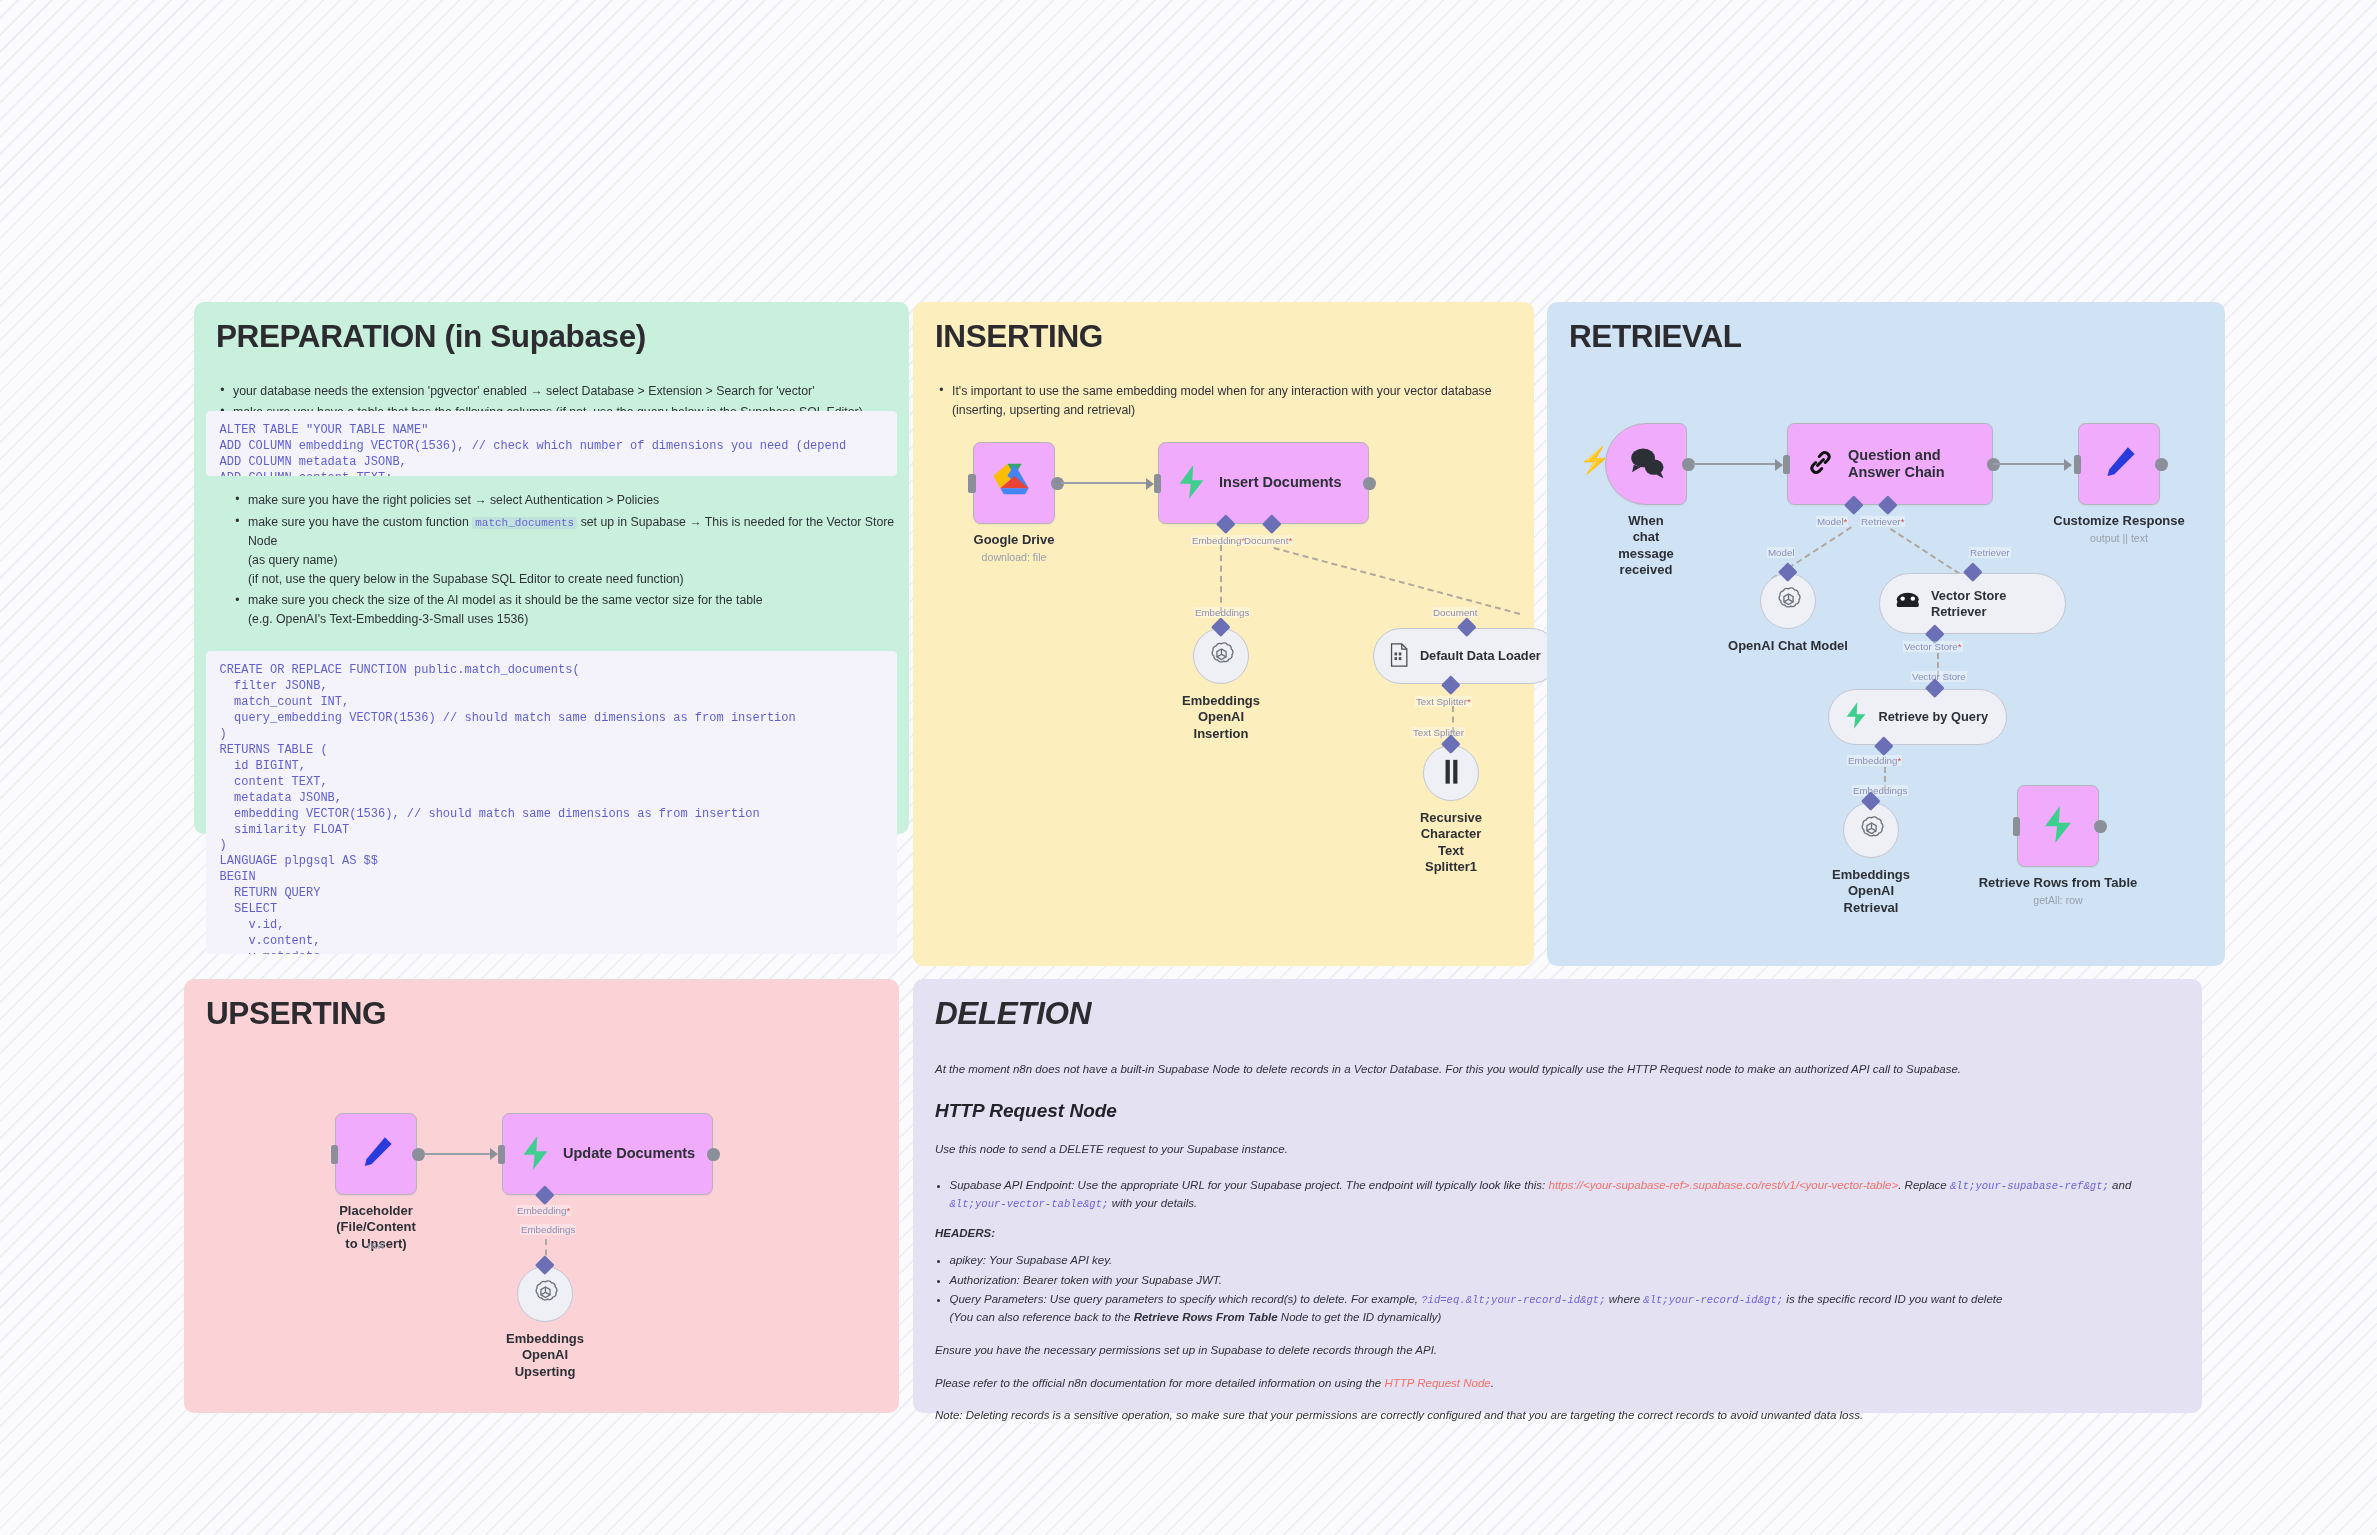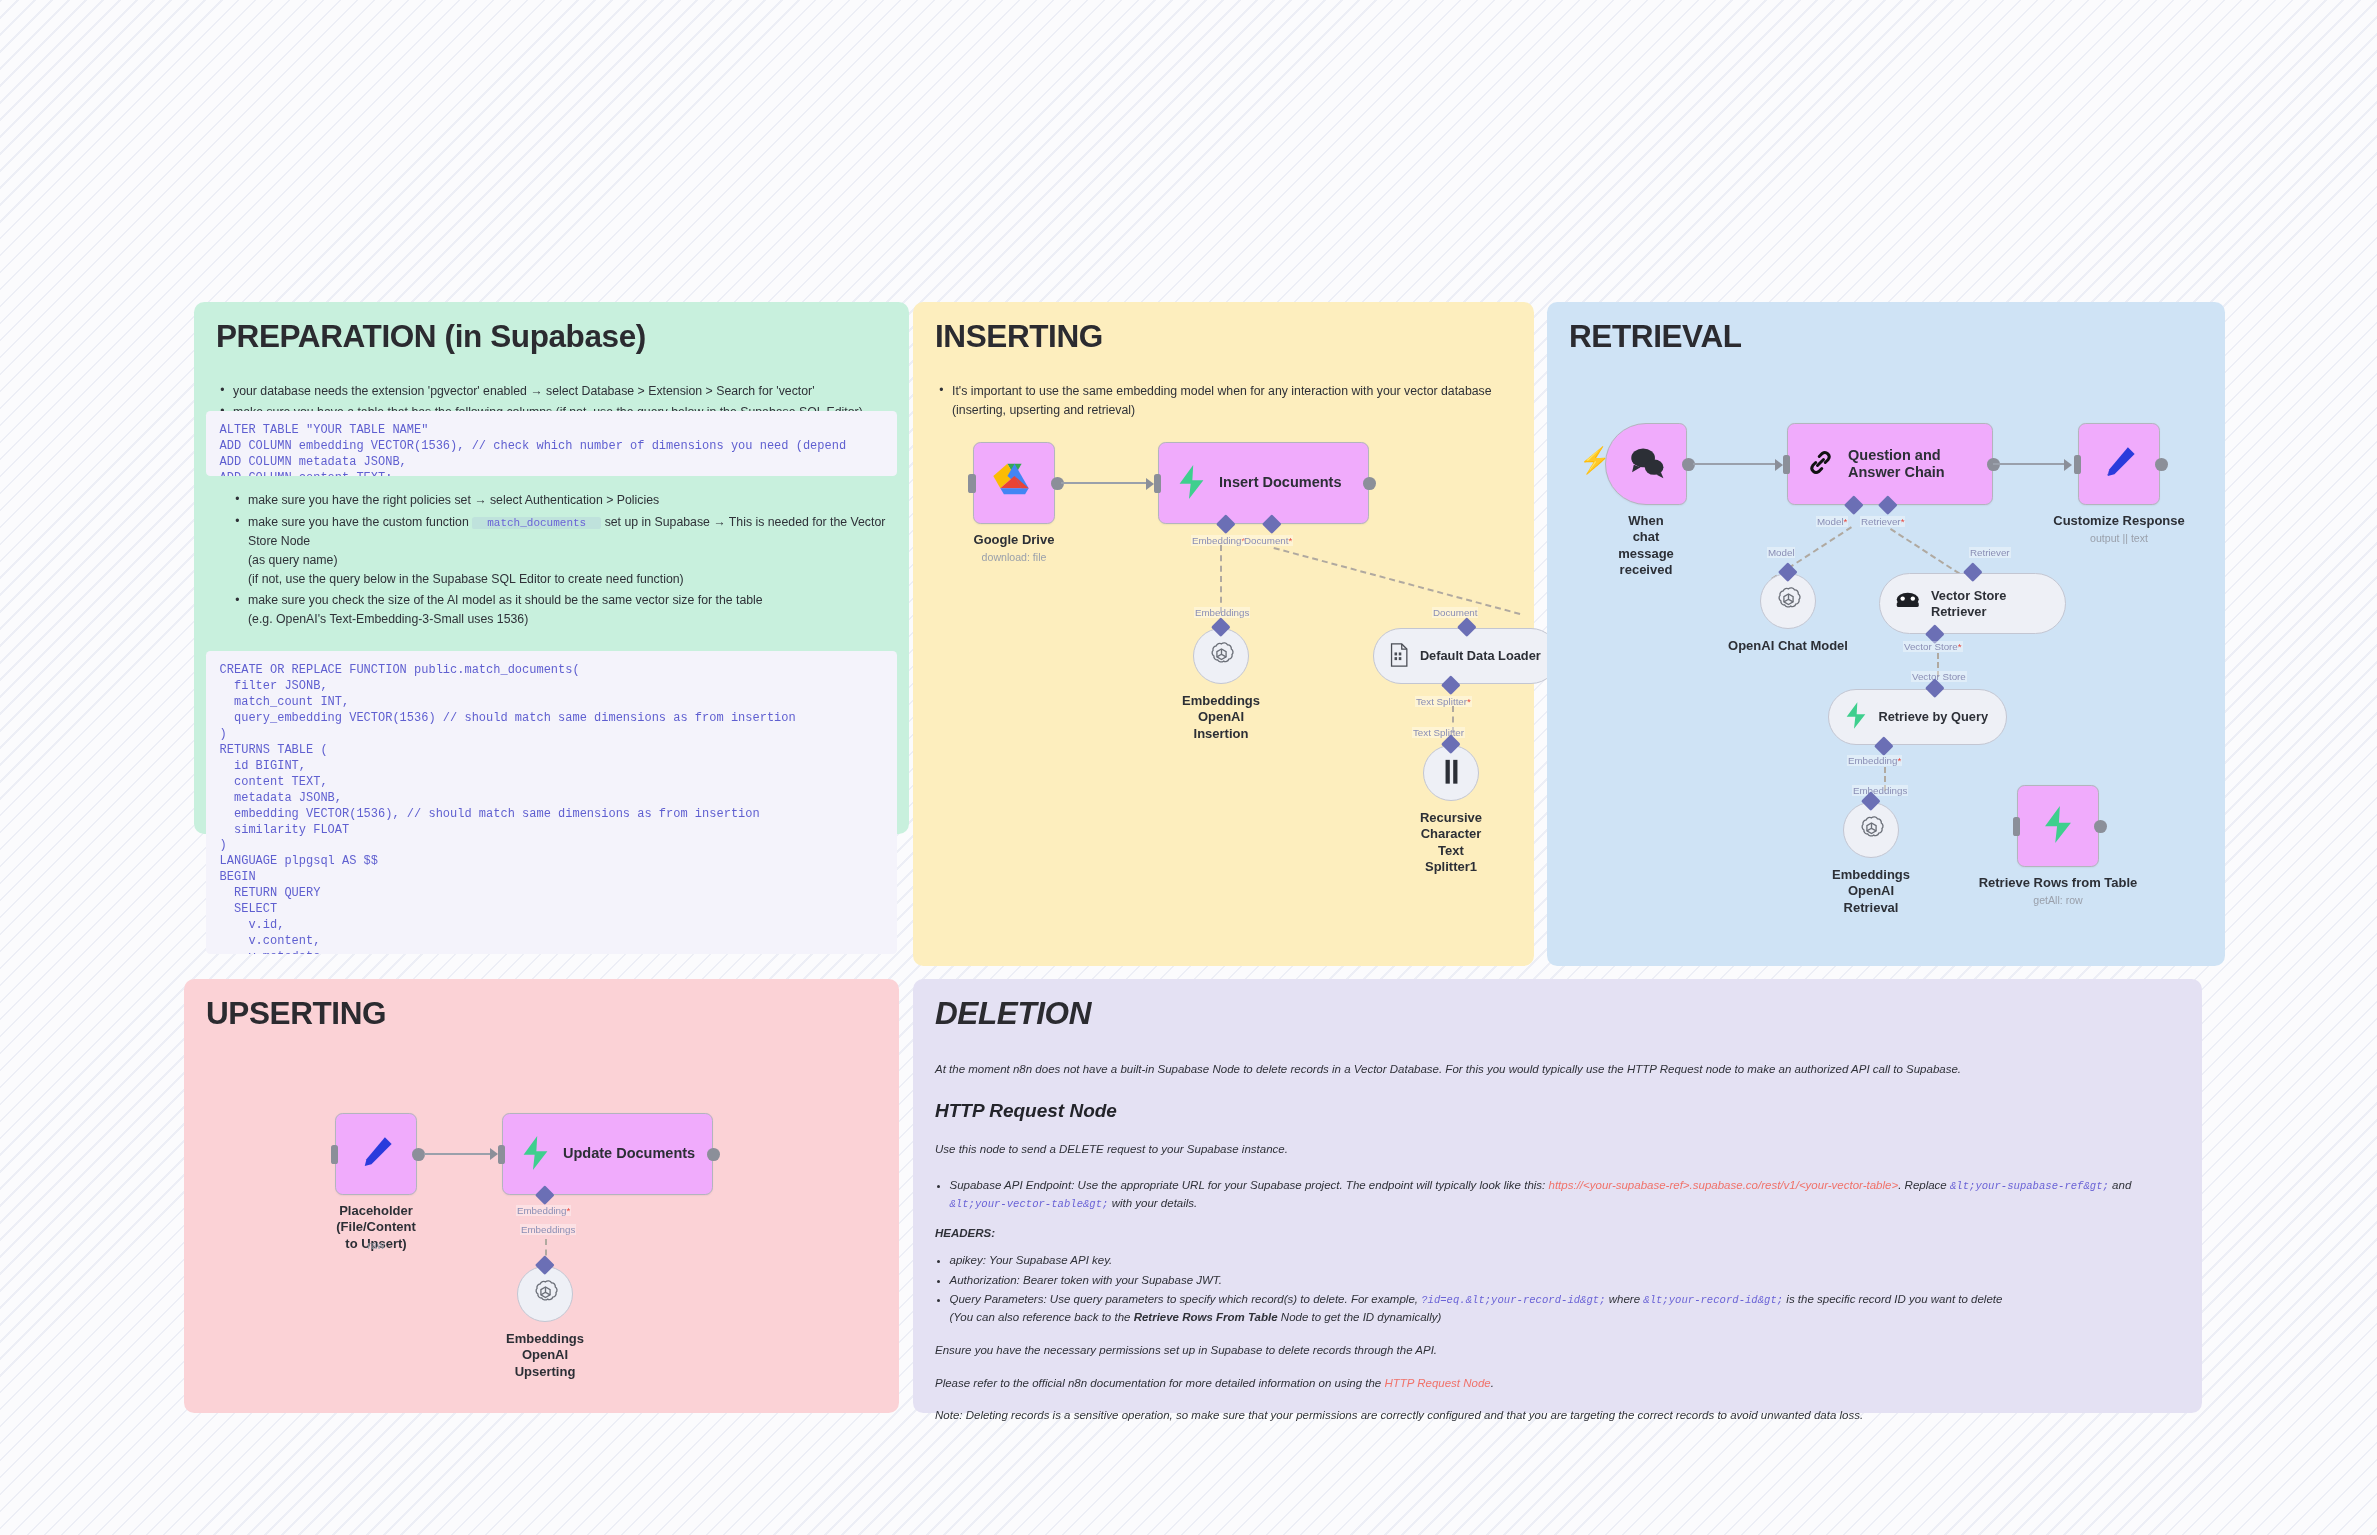--- a/index.html
+++ b/index.html
@@ -29,21 +29,21 @@
   .code{
     font-family:"Liberation Mono","DejaVu Sans Mono",monospace;
     font-size:12px;line-height:1.33;color:#5f5fd0;
     background:#f4f3fb;border-radius:4.3px;
     padding:12px 13.6px;white-space:pre;overflow:hidden;
     box-sizing:border-box;
   }
   .mono-inline{
     font-family:"Liberation Mono","DejaVu Sans Mono",monospace;
     font-size:11px;color:#6a63d6;background:rgba(120,110,220,.10);
-    padding:0 15px;border-radius:2.6px;
+    padding:0 3px;border-radius:2.6px;
   }
 
   
   #note-preparation{background:#c8f0dd;}
   #note-inserting  {background:#fdeebe;}
   #note-retrieval  {background:#cfe3f5;}
   #note-upserting  {background:#fbd2d6;}
   #note-deletion   {background:#e4e1f3;}
 
   

